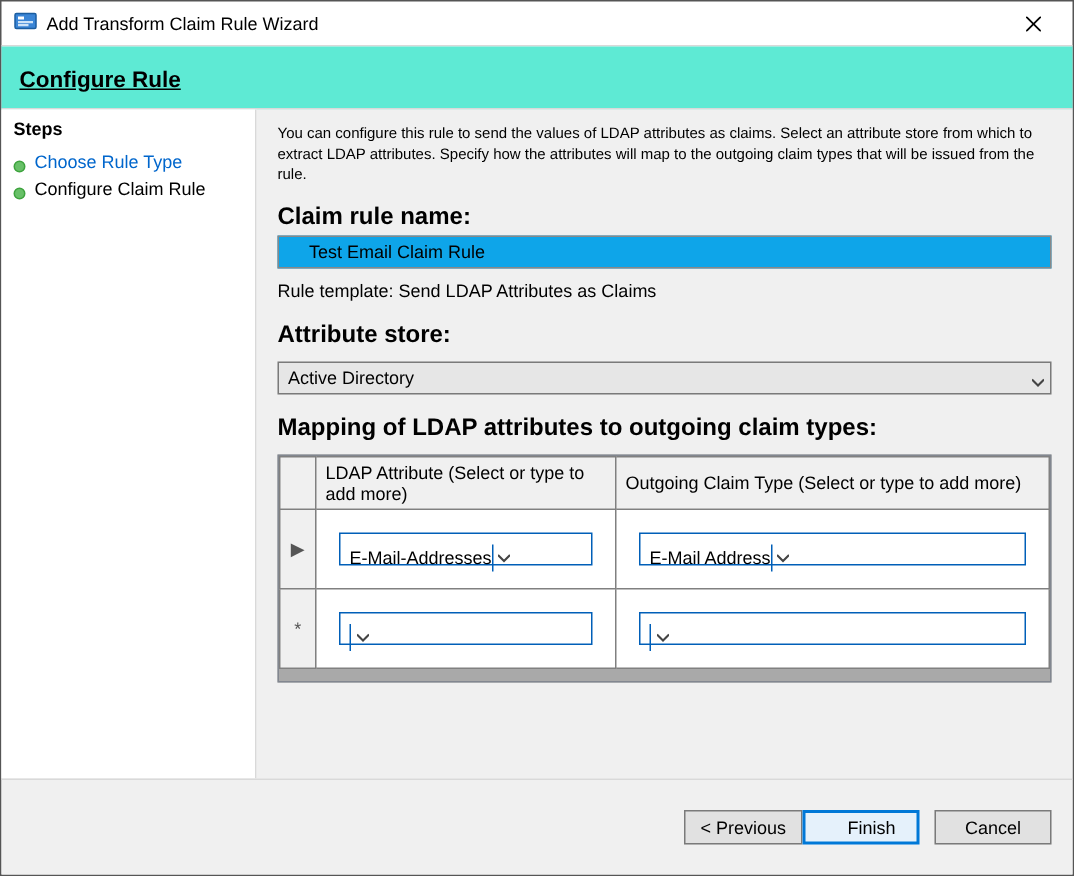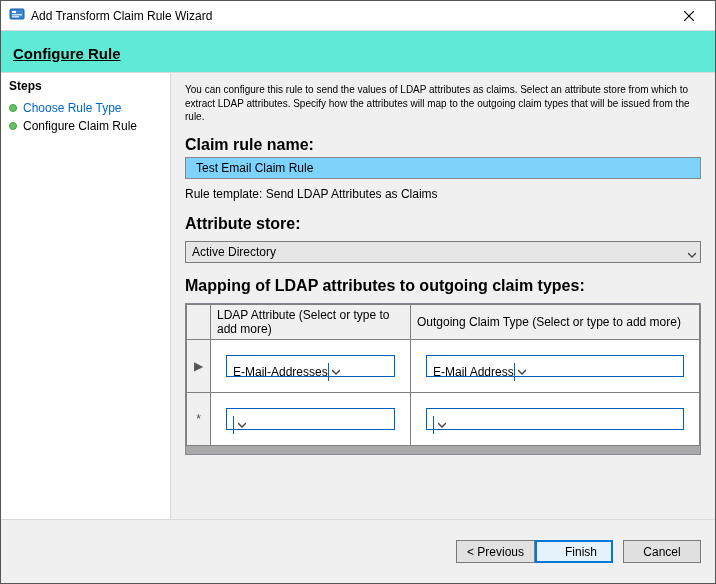--- a/index.html
+++ b/index.html
@@ -55,21 +55,21 @@
     border-right: 1px solid #d9d9d9;
     background: #fff;
     padding: 6px 8px;
   }
   .steps-pane .steps-title {
     font-weight: 700;
     font-size: 12px;
     margin-bottom: 6px;
   }
   .step-item {
-    display: flex; align-items: center;
+    display: flex; align-items: flex-end;
     gap: 6px;
     padding: 2px 0;
     font-size: 12px;
   }
   .step-item .bullet {
     width: 8px; height: 8px;
     border-radius: 50%;
     background: #68c068;
     border: 1px solid #3ea33e;
   }
@@ -89,22 +89,22 @@
   }
   .field-label {
     font-size: 16px;
     margin-bottom: 3px;
     font-weight: bold;
   }
   .text-input {
     width: 100%;
     height: 22px;
     border: 1px solid #888;
-    background: #7dd3fc;
-    padding: 0 10px;
+    background: #0ea5e9;
+    padding: 0 20px;
     font-family: inherit;
     font-size: 12px;
   }
   .template-line {
     margin-top: 8px;
     font-size: 12px;
   }
   .dropdown {
     width: 522px; max-width: 100%;
     height: 22px;

